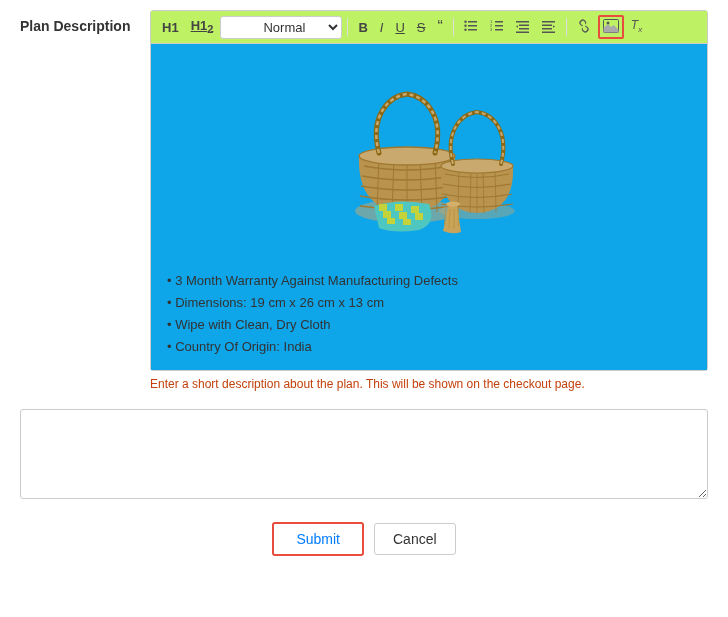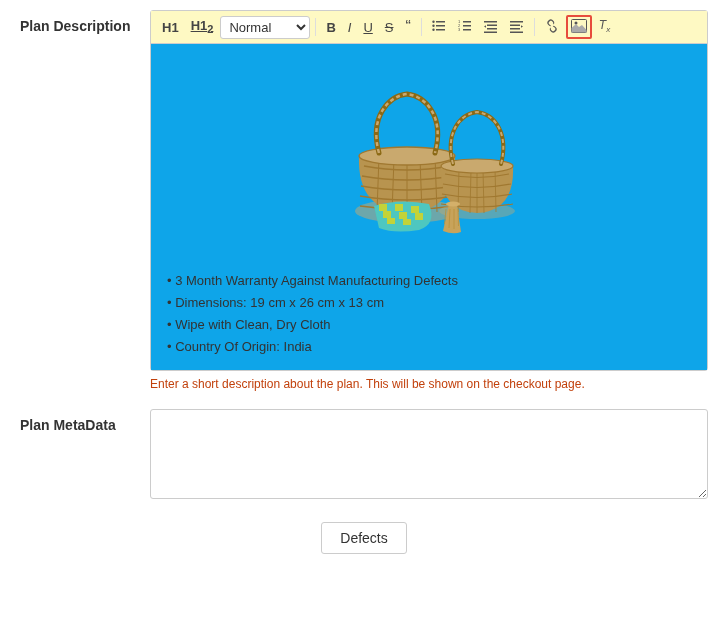--- a/index.html
+++ b/index.html
@@ -37,46 +37,47 @@
       border: 1px solid #ccc;
       border-radius: 3px;
     }
 
     .editor-toolbar {
       display: flex;
       align-items: center;
       border-bottom: 1px solid #ccc;
       padding: 4px 6px;
       gap: 2px;
-      background: #fef9c3;
+      background: #bef264;
       flex-wrap: wrap;
     }
 
     .toolbar-btn {
       background: none;
       border: none;
       cursor: pointer;
       padding: 3px 5px;
       font-size: 13px;
       color: #444;
       border-radius: 2px;
       line-height: 1;
     }
 
     .toolbar-btn.h1 { font-weight: bold; font-size: 13px; }
     .toolbar-btn.h2 { font-weight: bold; font-size: 11px; text-decoration: underline; }
 
     .toolbar-select {
       border: 1px solid #ccc;
       border-radius: 3px;
-      padding: 2px 4px;
+      padding: 2px 20px;
       font-size: 13px;
       color: #333;
       cursor: pointer;
       background: #fff;
+      text-align: right;
     }
 
     .toolbar-separator {
       width: 1px;
       height: 18px;
       background: #ddd;
       margin: 0 3px;
     }
 
     .toolbar-btn.active-highlight {
@@ -324,21 +325,21 @@
           <li>Wipe with Clean, Dry Cloth</li>
           <li>Country Of Origin: India</li>
         </ul>
       </div>
     </div>
     <p class="field-hint">Enter a short description about the plan. This will be shown on the checkout page.</p>
   </div>
 </div>
 
 <div class="form-row">
-  <div class="form-label">Plan MetaData</div>
   <div class="form-field">
     <textarea class="metadata-textarea" style=""></textarea>
   </div>
 </div>
 
 <div class="submit-row">
-  <button class="btn-cancel">Defects</button>
+  <button class="btn-submit">Submit</button>
+  <button class="btn-cancel">Cancel</button>
 </div>
 
 </body></html>

